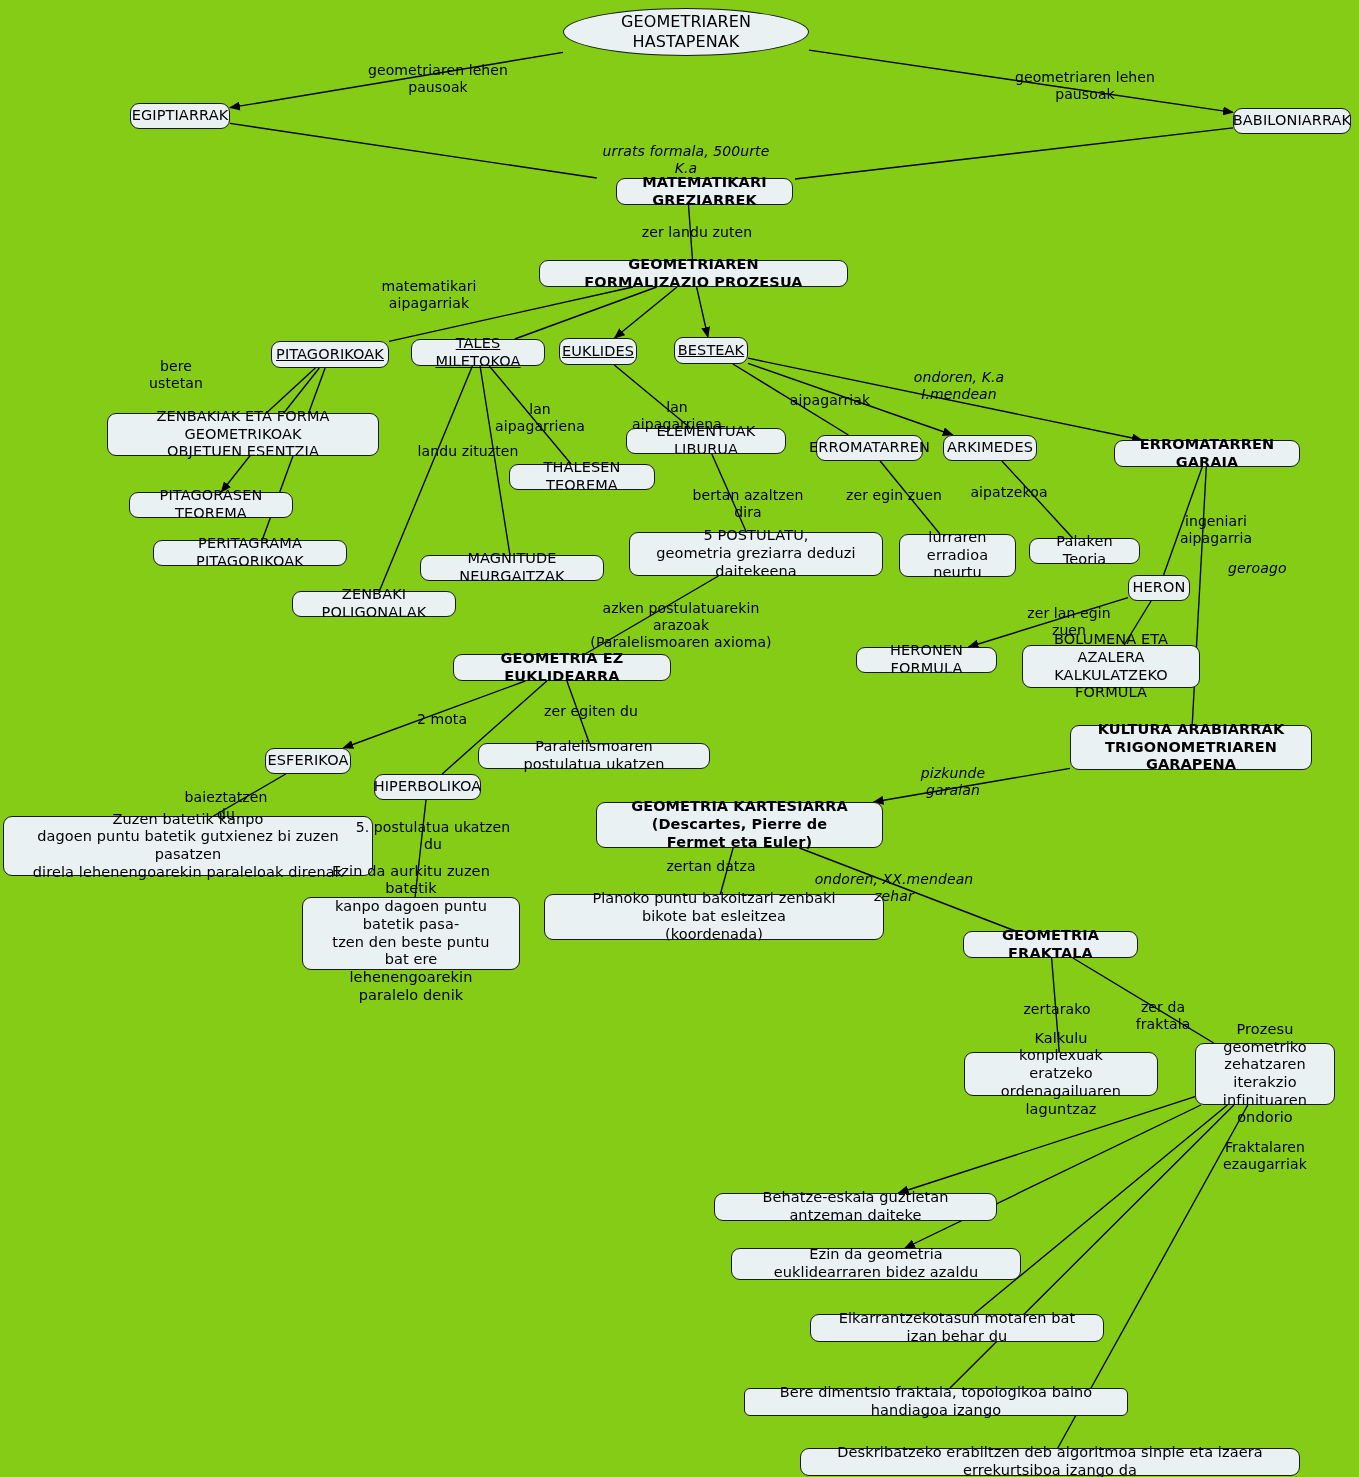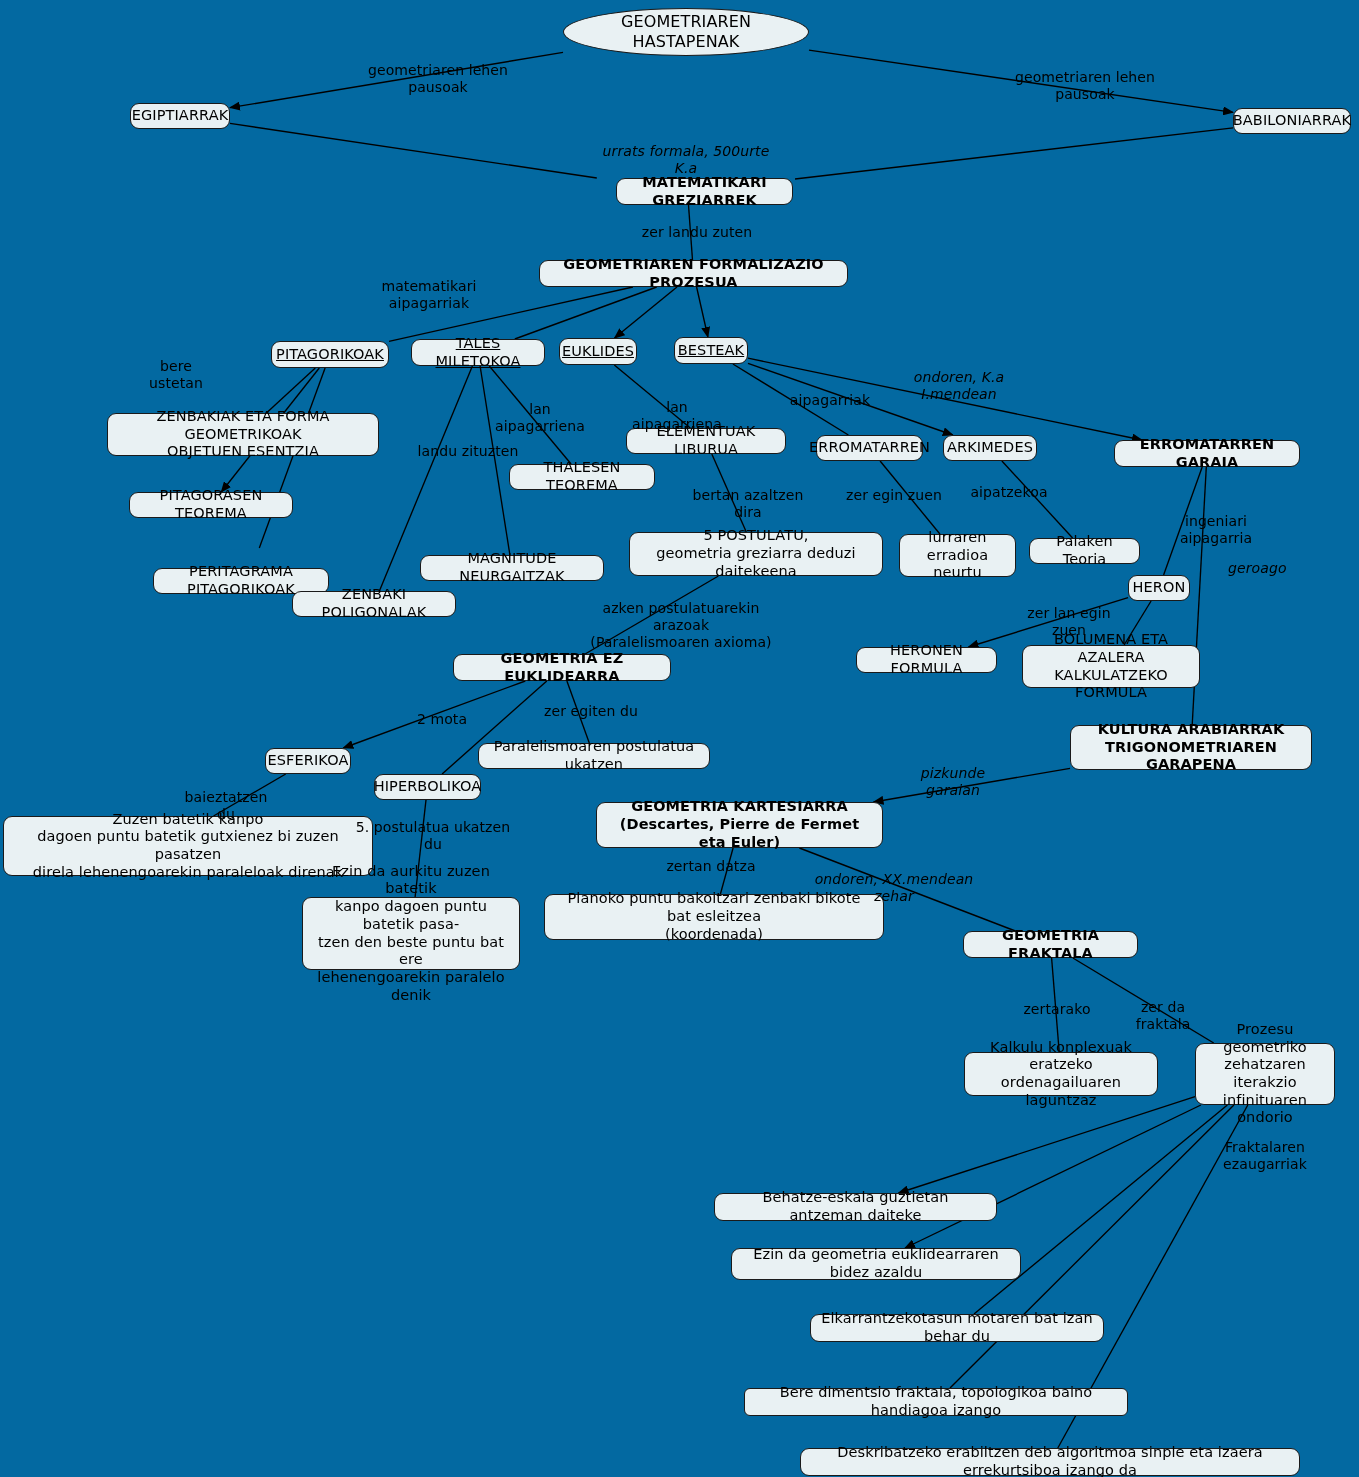--- a/index.html
+++ b/index.html
@@ -1,38 +1,38 @@
 <!DOCTYPE html>
 <html><head>
 <meta charset="utf-8">
 <style>
   html,body{margin:0;padding:0;background:#ffffff;}
   #canvas{
     position:relative;
     width:1359px;height:1477px;
-    background:#0369a1;
+    background:#84cc16;
     font-family:"DejaVu Sans","Liberation Sans",sans-serif;
     overflow:hidden;
   }
   #edges{position:absolute;left:0;top:0;width:1359px;height:1477px;pointer-events:none;}
 
   .node{
     position:absolute;
     box-sizing:border-box;
     background:#e9f1f3;
     border:1.4px solid #1a1a1a;
     border-radius:9px;
     display:flex;
     align-items:center;
     justify-content:center;
     text-align:center;
     color:#000;
     font-size:14.5px;
     line-height:1.22;
-    padding:4px 9px;
+    padding:4px 26px;
     white-space:pre-line;
     letter-spacing:.1px;
   }
   .node.bold{font-weight:bold;}
   .node.link > span{text-decoration:underline;}
   .node.root{
     border-radius:50%;
     font-size:16px;
     padding:0 16px;
   }
@@ -109,21 +109,21 @@
       <div class="node" style="left: 1233px; top: 108px; width: 118px; height: 26px;"><span>BABILONIARRAK</span></div>
       <div class="node bold" style="left: 580px; top: 178px; width: 177px; height: 27px; margin-left: 36px;"><span>MATEMATIKARI GREZIARREK</span></div>
       <div class="node bold" style="left: 539px; top: 260px; width: 309px; height: 27px;"><span>GEOMETRIAREN FORMALIZAZIO PROZESUA</span></div>
       <div class="node link" style="left: 271px; top: 341px; width: 118px; height: 27px;"><span>PITAGORIKOAK</span></div>
       <div class="node link" style="left: 411px; top: 339px; width: 134px; height: 27px;"><span>TALES MILETOKOA</span></div>
       <div class="node link" style="left: 559px; top: 338px; width: 78px; height: 27px;"><span>EUKLIDES</span></div>
       <div class="node link" style="left: 674px; top: 337px; width: 74px; height: 27px;"><span>BESTEAK</span></div>
       <div class="node" style="left: 107px; top: 413px; width: 272px; height: 43px;"><span>ZENBAKIAK ETA FORMA GEOMETRIKOAK
 OBJETUEN ESENTZIA</span></div>
       <div class="node" style="left: 129px; top: 492px; width: 164px; height: 26px;"><span>PITAGORASEN TEOREMA</span></div>
-      <div class="node" style="left: 153px; top: 568px; width: 176px; height: 26px;"><span>PERITAGRAMA PITAGORIKOAK</span></div>
+      <div class="node" style="left: 153px; top: 540px; width: 194px; height: 26px;"><span>PERITAGRAMA PITAGORIKOAK</span></div>
       <div class="node" style="left: 292px; top: 591px; width: 164px; height: 26px;"><span>ZENBAKI POLIGONALAK</span></div>
       <div class="node" style="left: 420px; top: 555px; width: 184px; height: 26px;"><span>MAGNITUDE NEURGAITZAK</span></div>
       <div class="node" style="left: 509px; top: 464px; width: 146px; height: 26px;"><span>THALESEN TEOREMA</span></div>
       <div class="node" style="left: 626px; top: 428px; width: 160px; height: 26px;"><span>ELEMENTUAK LIBURUA</span></div>
       <div class="node" style="left: 629px; top: 532px; width: 254px; height: 44px;"><span>5 POSTULATU,
 geometria greziarra deduzi daitekeena</span></div>
       <div class="node" style="left: 816px; top: 435px; width: 107px; height: 26px;"><span>ERROMATARREN</span></div>
       <div class="node" style="left: 943px; top: 435px; width: 94px; height: 26px;"><span>ARKIMEDES</span></div>
       <div class="node" style="left: 899px; top: 534px; width: 117px; height: 43px;"><span>lurraren erradioa
 neurtu</span></div>

